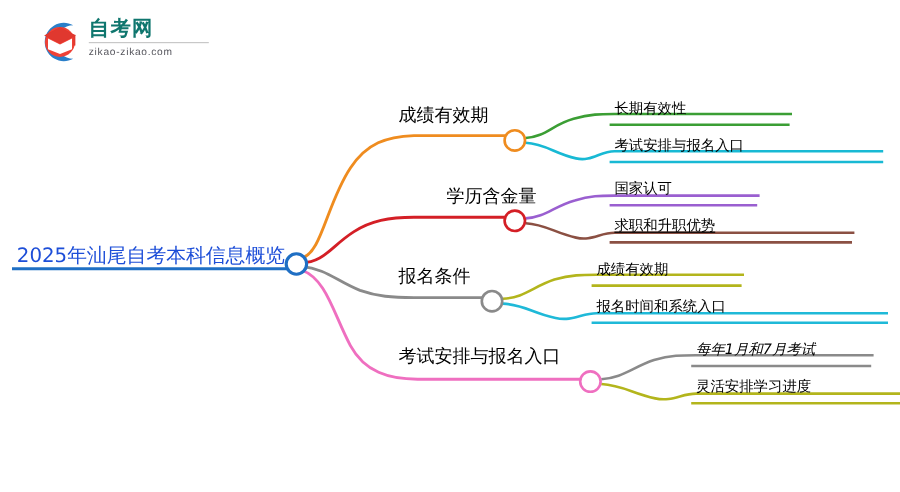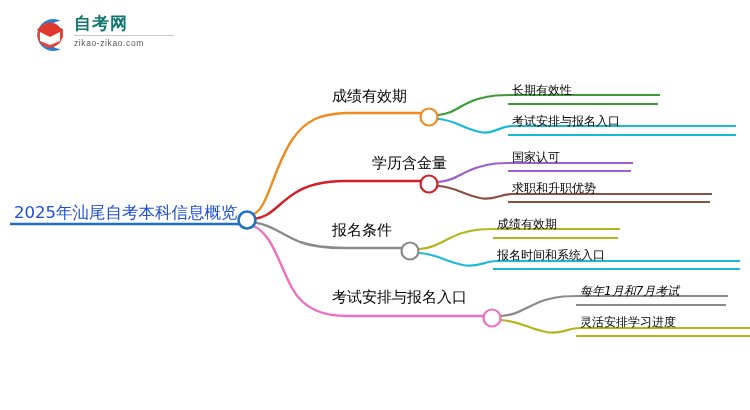--- a/index.html
+++ b/index.html
@@ -145,19 +145,19 @@
 
 <div class="node-label branch-label" style="left:332px; top:87px;">成绩有效期</div>
 <div class="node-label branch-label" style="left:332px; top:154px;margin-left:40px;">学历含金量</div>
 <div class="node-label branch-label" style="left:332px; top:221px;">报名条件</div>
 <div class="node-label branch-label" style="left:332px; top:288px;">考试安排与报名入口</div>
 
 <div class="node-label leaf-label" style="left:512px; top:82px;">长期有效性</div>
 <div class="node-label leaf-label" style="left:512px; top:113px;">考试安排与报名入口</div>
 
 <div class="node-label leaf-label" style="left:512px; top:149px;">国家认可</div>
-<div class="node-label leaf-label" style="left:512px; top:180px;">求职和升职优势</div>
+<div class="node-label leaf-label" style="left:512px; top:180px;text-decoration:underline;">求职和升职优势</div>
 
 <div class="node-label leaf-label" style="left:497px; top:216px;">成绩有效期</div>
 <div class="node-label leaf-label" style="left:497px; top:247px;">报名时间和系统入口</div>
 
 <div class="node-label leaf-label" style="left:580px; top:283px;font-style:italic;">每年1月和7月考试</div>
 <div class="node-label leaf-label" style="left:580px; top:314px;">灵活安排学习进度</div>
 
 </body></html>

